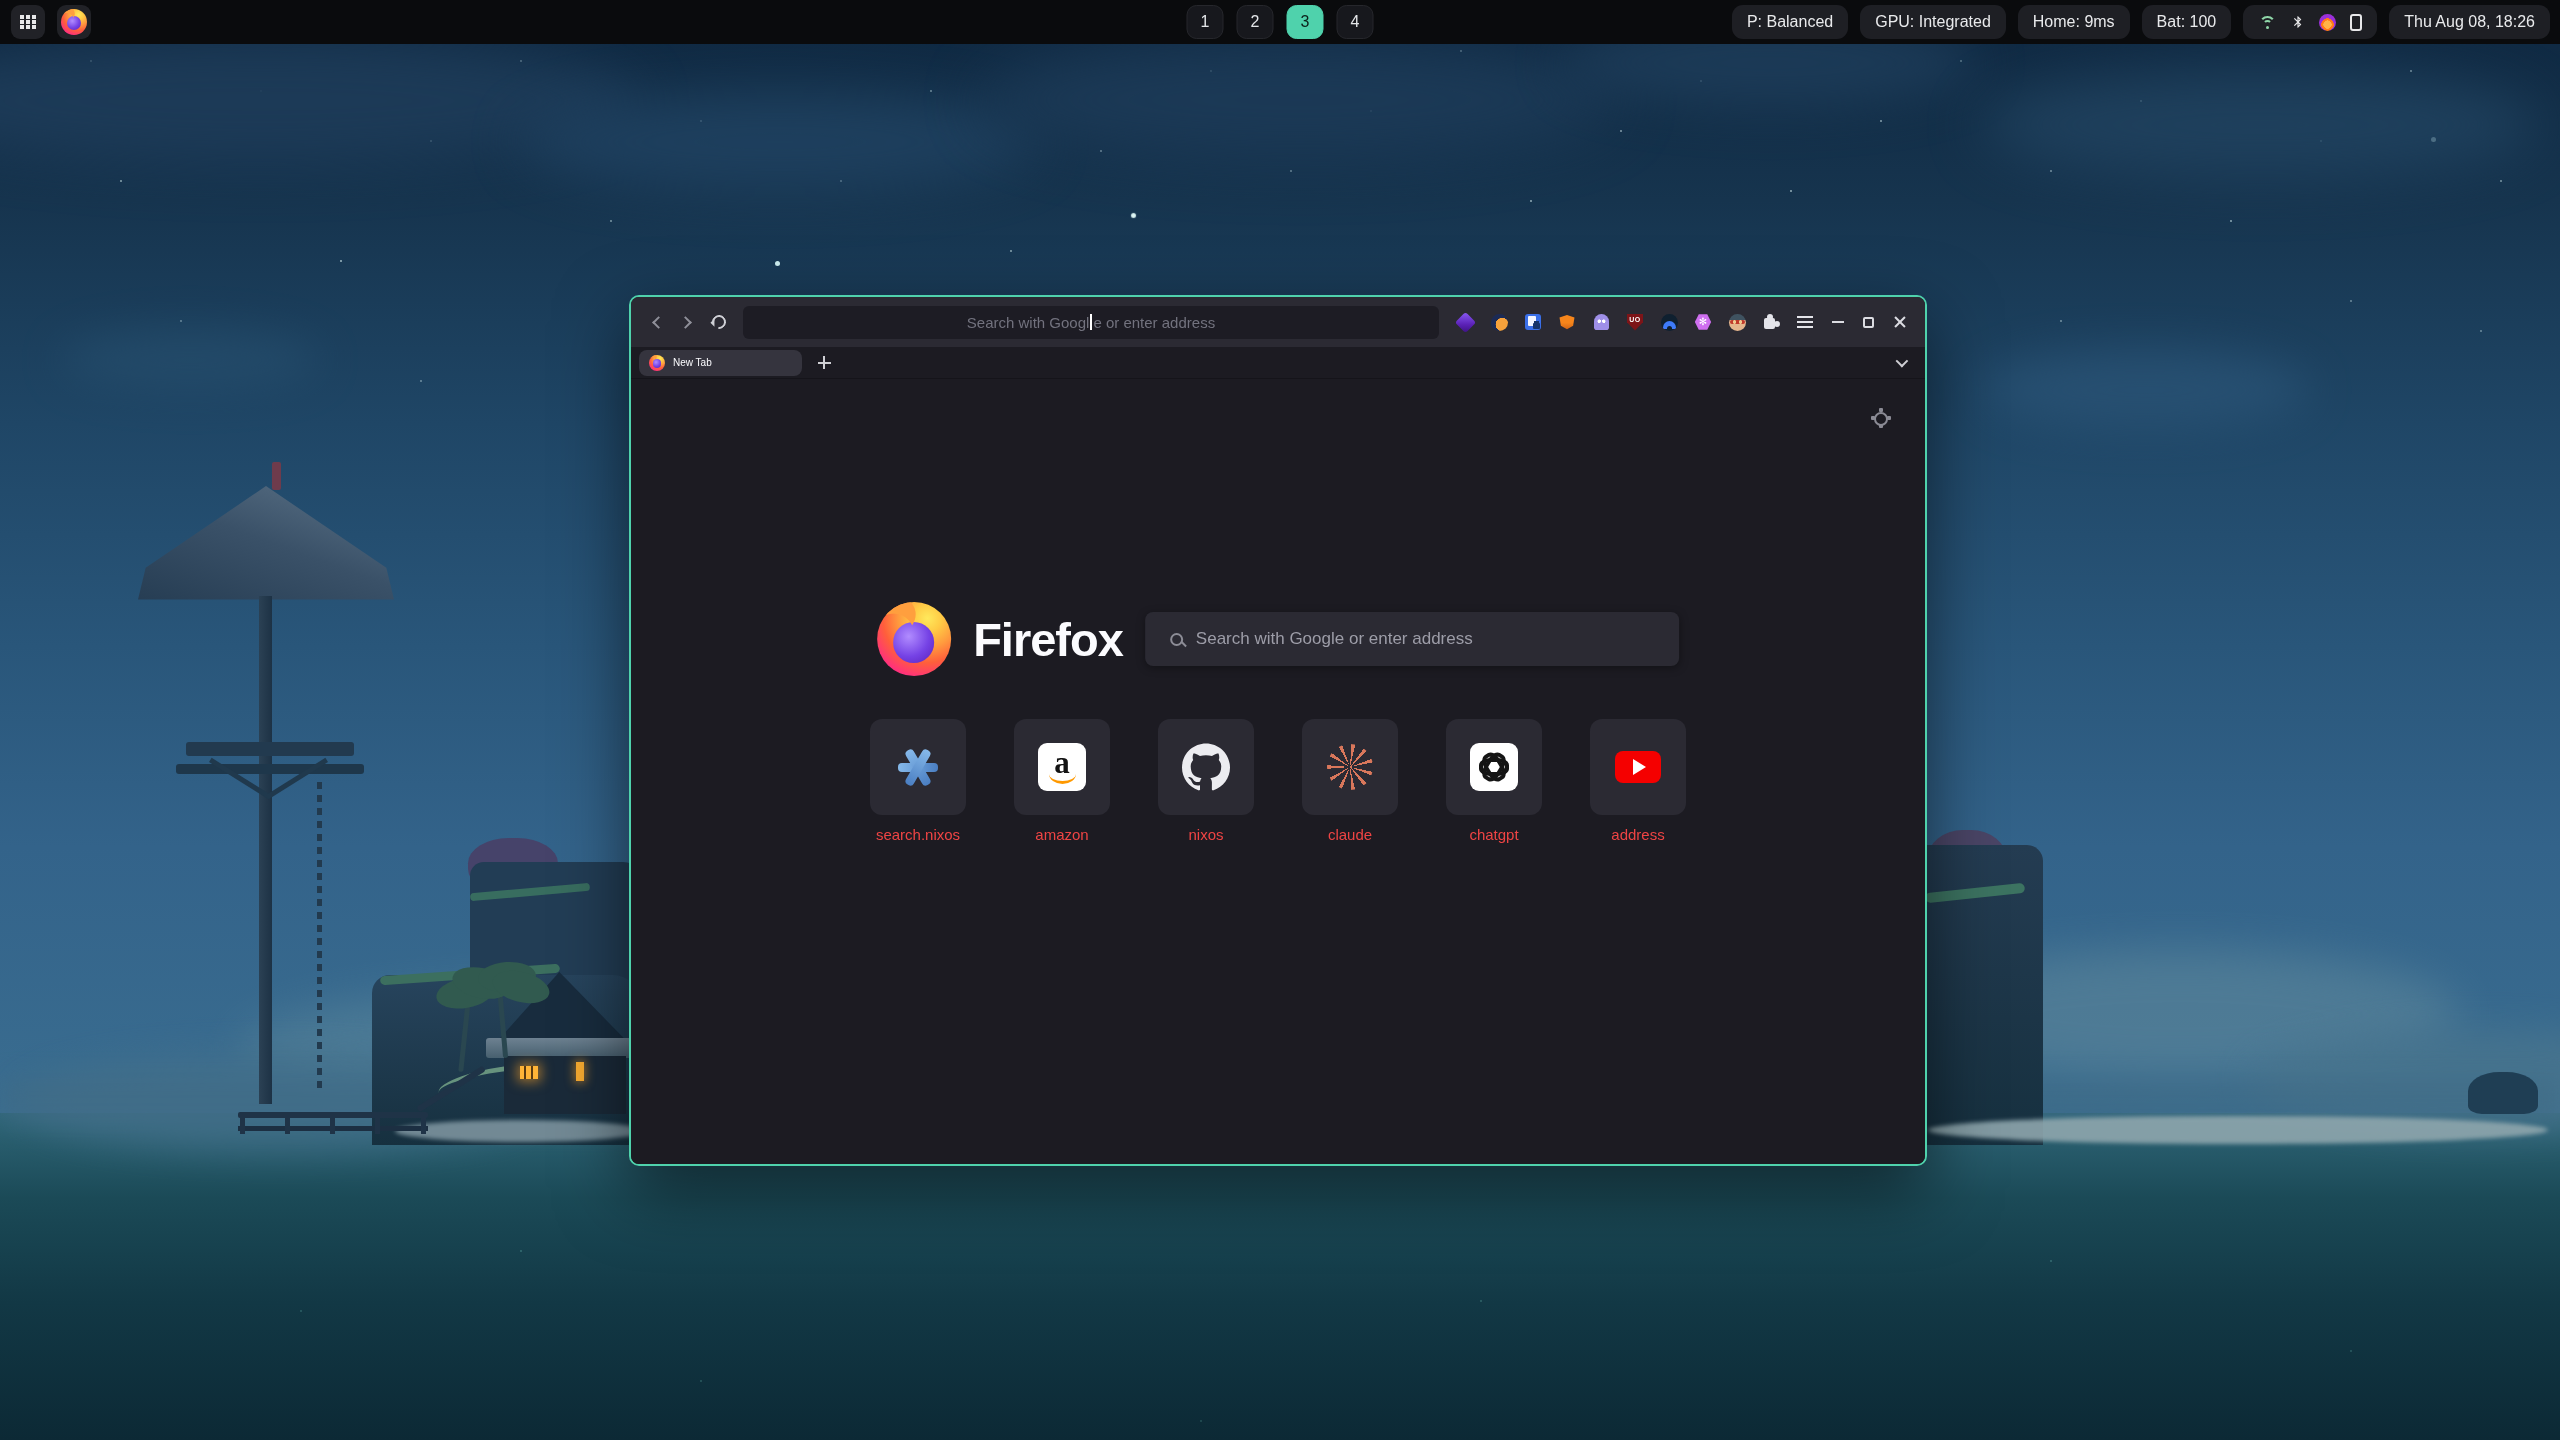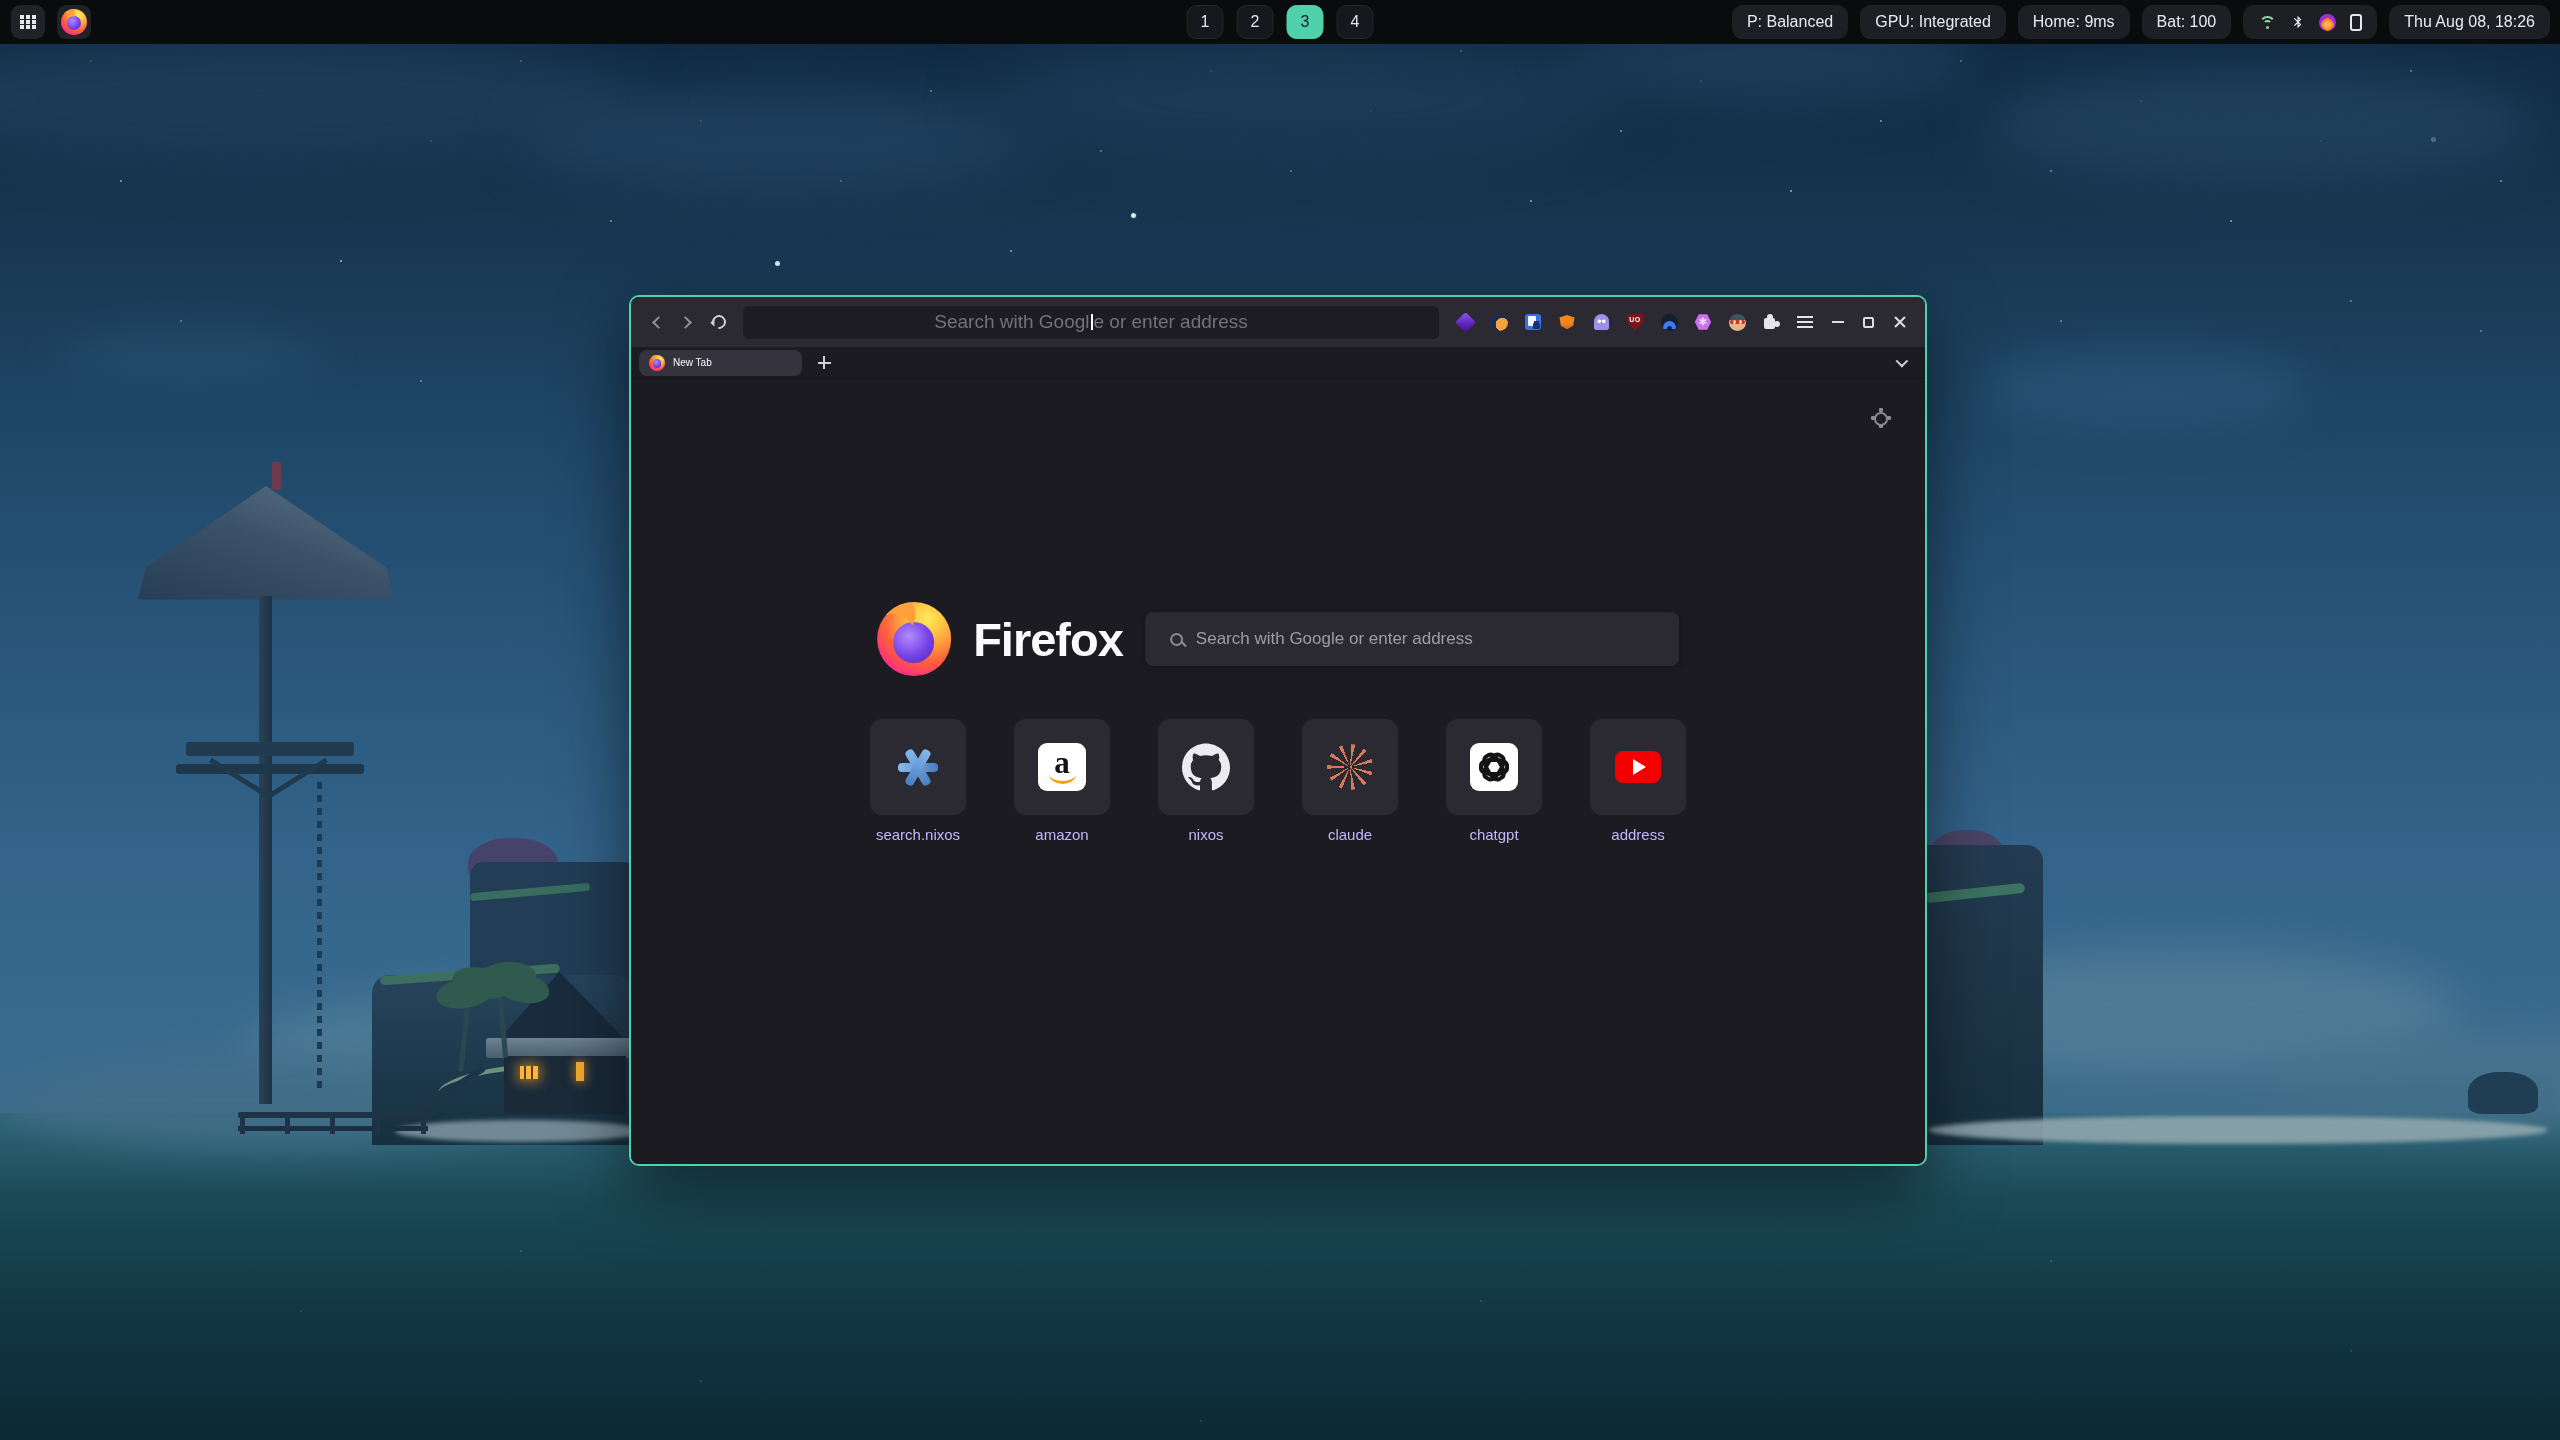--- a/index.html
+++ b/index.html
@@ -136,21 +136,21 @@
   .toolbar { height:50px; background:#2b2a33; display:flex; align-items:center; padding:0 10px; }
   .nav-btn { width:31px; height:31px; border-radius:6px; display:flex; align-items:center; justify-content:center; }
   .chev { width:9px; height:9px; border-left:2.4px solid #8f8f99; border-bottom:2.4px solid #8f8f99; }
   .chev.back { transform:rotate(45deg); margin-left:4px; }
   .chev.fwd { transform:rotate(-135deg); margin-right:4px; }
   .reload-ico { position:relative; width:14px; height:14px; border:2px solid #cfd0d6; border-radius:50%;
     border-left-color:transparent; transform:rotate(-40deg); }
   .reload-ico::after { content:""; position:absolute; left:-6px; top:-4px; border:4px solid transparent; border-right-color:#cfd0d6;
     transform:rotate(40deg); }
   .urlbar { flex:1; height:33px; margin:0 9px; background:#1d1c24; border-radius:6px;
-    display:flex; align-items:center; justify-content:center; color:#72727e; font-size:19px; }
+    display:flex; align-items:center; justify-content:center; color:#72727e; font-size:15px; }
   .caret { display:inline-block; width:2px; height:16px; background:#ffffff; margin:0 1px; vertical-align:-3px; }
   .ext { width:34px; height:34px; display:flex; align-items:center; justify-content:center; }
   .x-wallet { width:15px; height:15px; border-radius:3px; transform:rotate(45deg);
     background:linear-gradient(135deg,#8a5cf6 0%,#5b21b6 60%,#3b1280 100%); }
   .x-moon { width:17px; height:17px; border-radius:50%;
     background:radial-gradient(circle at 66% 62%,#f7a23b 0 42%,#1b2a55 44%); }
   .x-bw { position:relative; width:16px; height:16px; border-radius:3px; background:#3a6fe8; }
   .x-bw::before { content:""; position:absolute; left:3px; top:2px; width:8px; height:10px; background:#f4f6ff; border-radius:1px; }
   .x-bw::after { content:""; position:absolute; right:1px; bottom:1px; width:7px; height:6px; background:#17346b; border-radius:1px;
     box-shadow:0 -3px 0 -1px #17346b; }
@@ -203,21 +203,21 @@
     display:flex; align-items:center; gap:22px; }
   .wordmark { font-size:47px; font-weight:bold; color:#fbfbfe; letter-spacing:-1px; }
   .nt-search { width:534px; height:54px; background:#2b2a33; border-radius:8px; box-shadow:0 2px 8px rgba(0,0,0,.35);
     display:flex; align-items:center; gap:13px; padding:0 25px; }
   .mag { position:relative; width:13px; height:13px; border:2px solid #8c8c96; border-radius:50%; flex:none; }
   .mag::after { content:""; position:absolute; width:7px; height:2px; background:#8c8c96; transform:rotate(45deg); right:-6px; bottom:-1px; }
   .nt-ph { color:#9d9da8; font-size:17px; }
   .shortcuts { position:absolute; top:340px; left:50%; transform:translateX(-50%); display:flex; gap:48px; }
   .sc { width:96px; display:flex; flex-direction:column; align-items:center; }
   .sc-box { width:96px; height:96px; border-radius:12px; background:#2b2a33; display:flex; align-items:center; justify-content:center; }
-  .sc-label { margin-top:11px; font-size:15px; color:#c4b5fd; }
+  .sc-label { margin-top:11px; font-size:15px; color:#ef4444; }
   .nix { position:relative; width:46px; height:46px; }
   .nix i { position:absolute; left:3px; top:18.5px; width:40px; height:9px; border-radius:4px;
     background:linear-gradient(90deg,#86b9ea,#4a7ec2); }
   .nix i:nth-child(2) { transform:rotate(60deg); } .nix i:nth-child(3) { transform:rotate(120deg); }
   .amz { width:48px; height:48px; border-radius:9px; background:#ffffff; display:flex; flex-direction:column;
     align-items:center; justify-content:center; }
   .amz-a { font-size:31px; font-weight:bold; color:#131313; line-height:.85; font-family:"Liberation Serif","DejaVu Serif",serif; }
   .amz-smile { width:27px; height:11px; border-bottom:3.5px solid #ff9900; border-radius:0 0 55% 55%/0 0 100% 100%; margin-top:-3px; }
   .gh-circle { width:48px; height:48px; }
   .claude { width:46px; height:46px; border-radius:50%;

